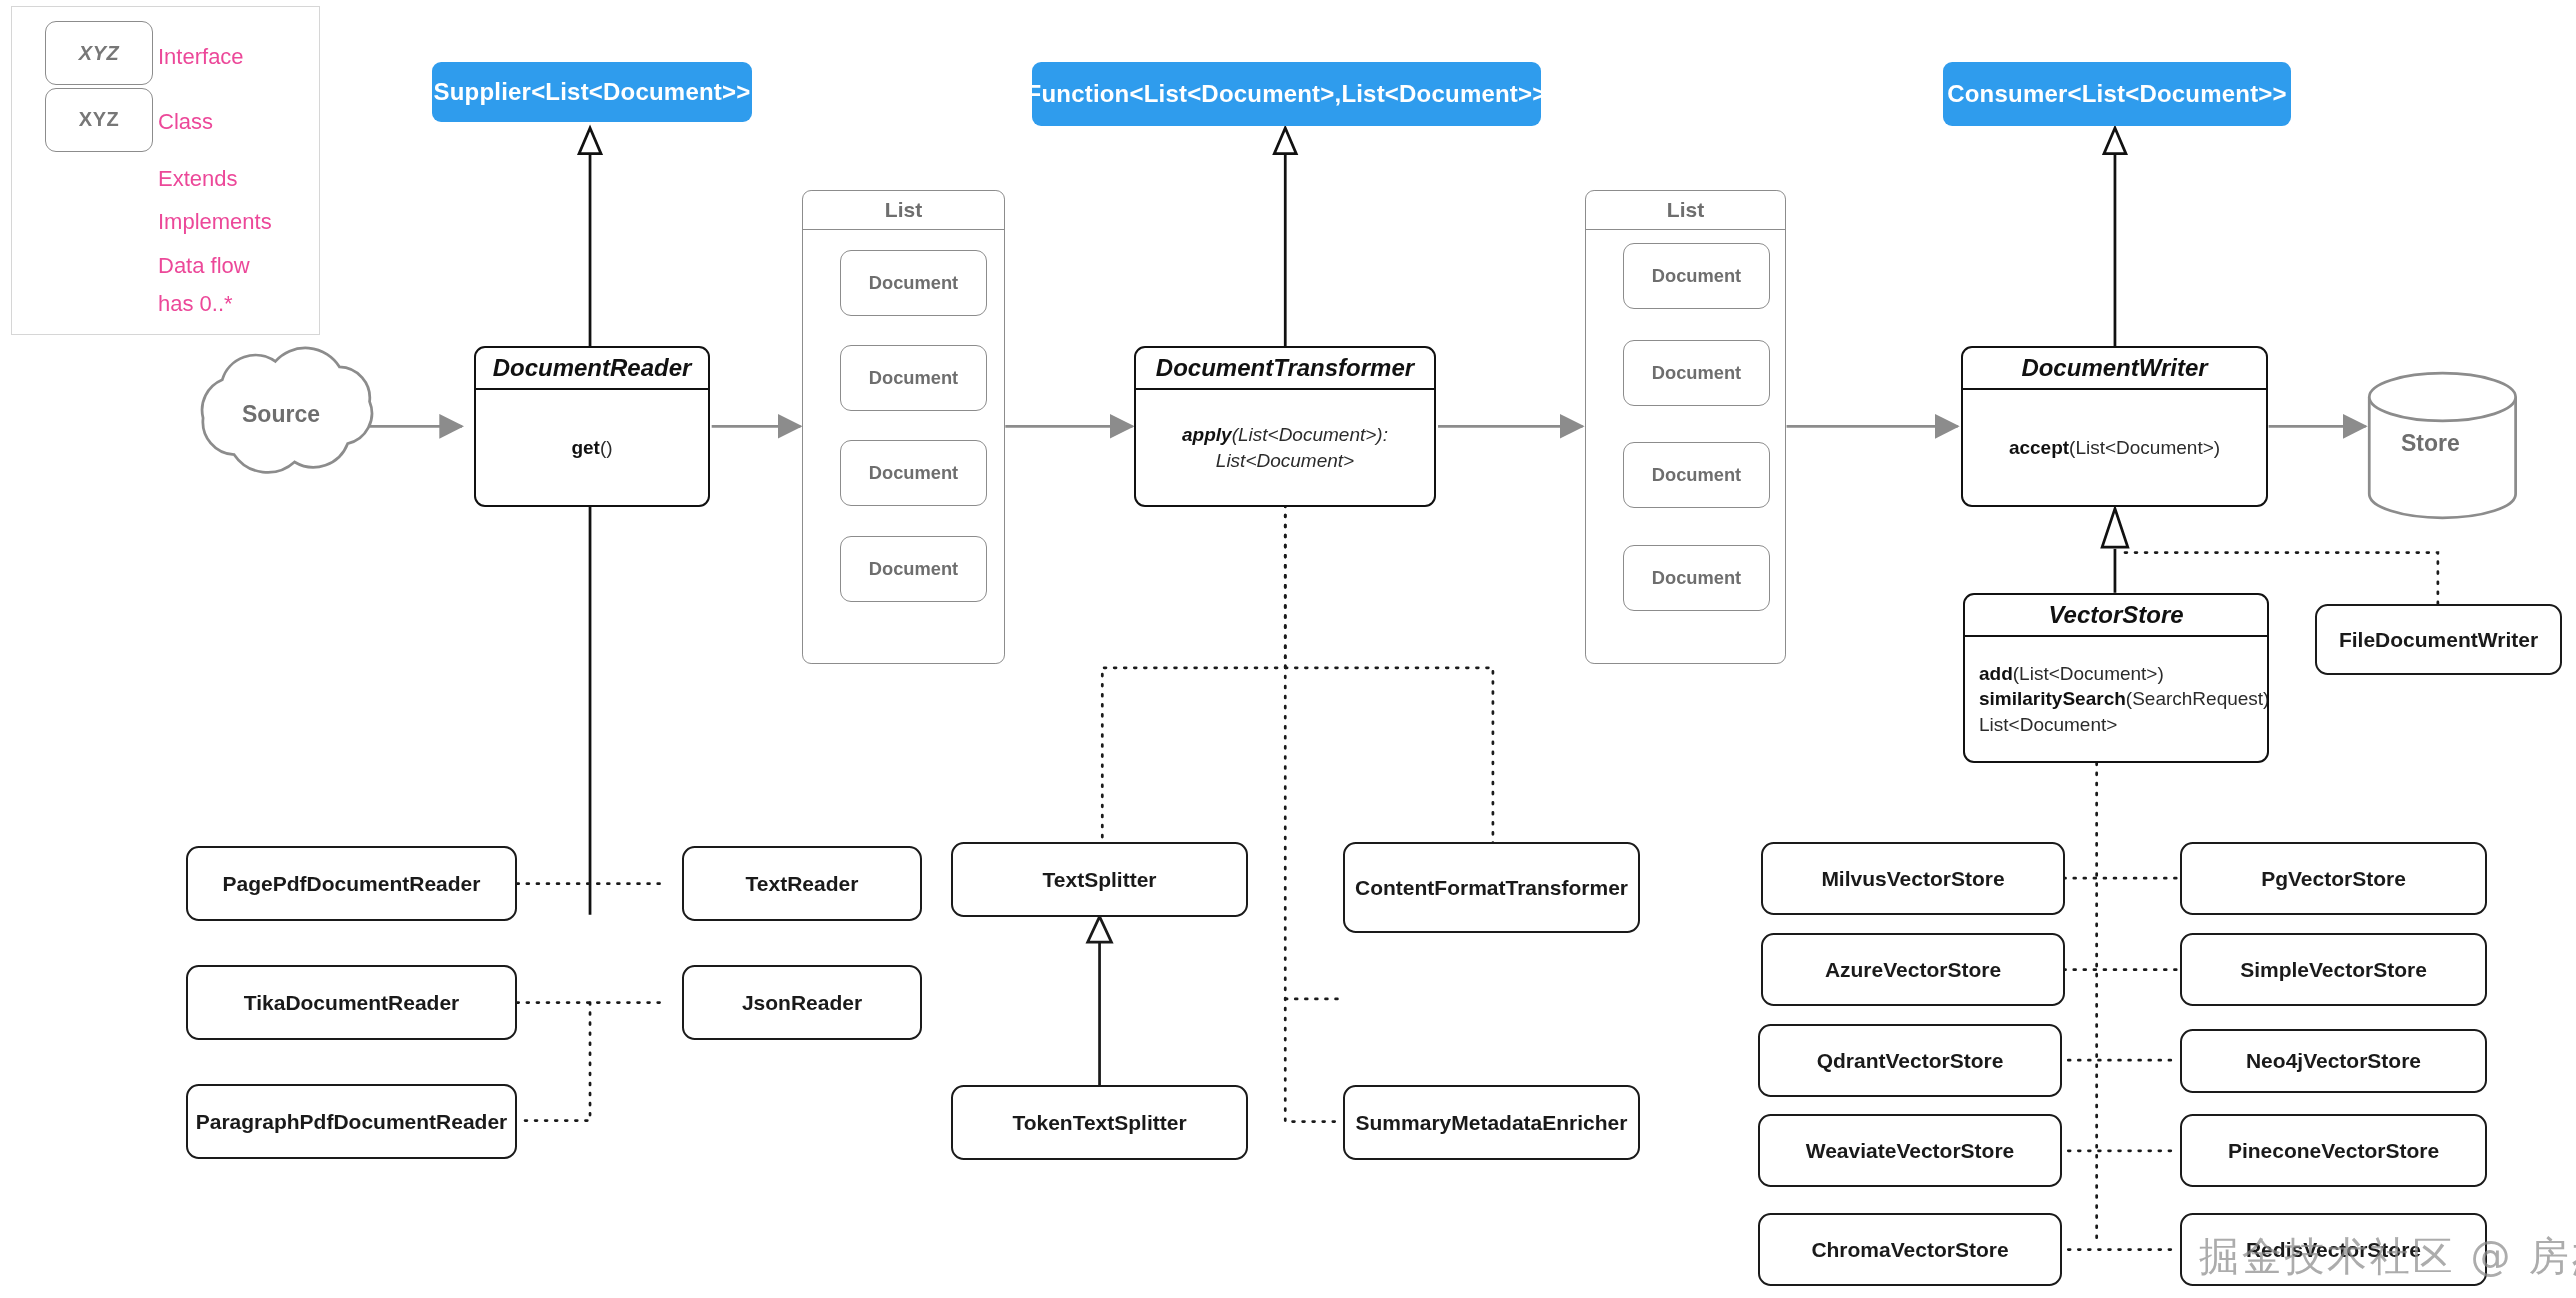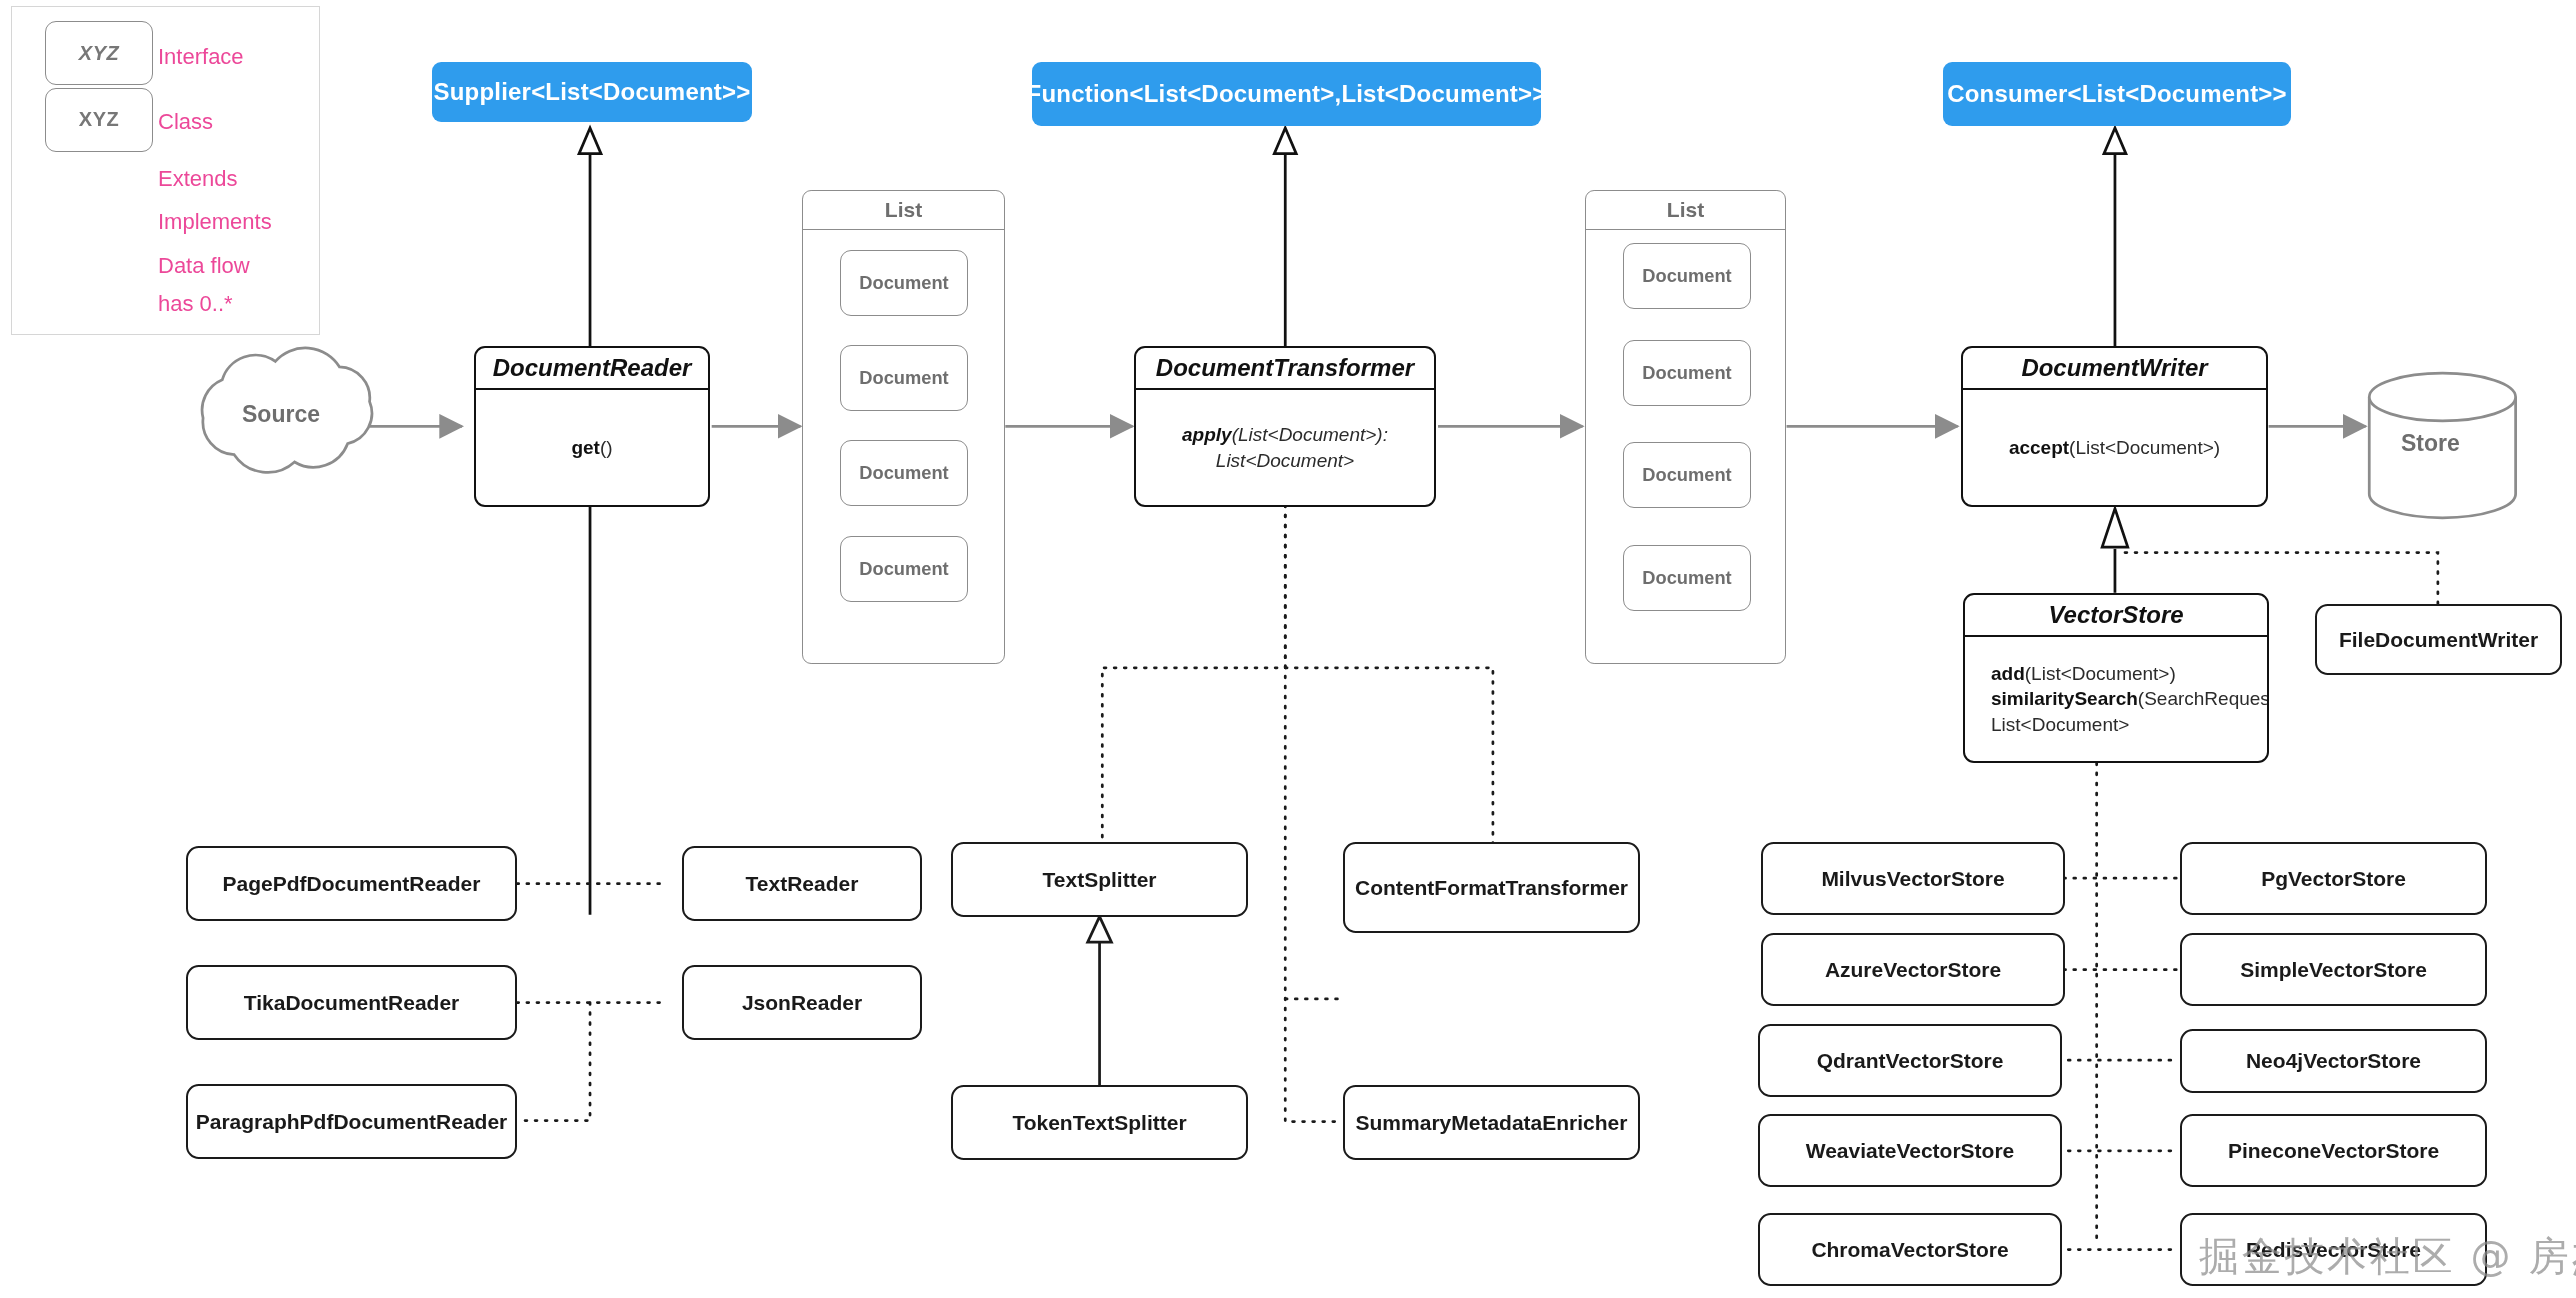--- a/index.html
+++ b/index.html
@@ -37,21 +37,21 @@
   }
   .uml .ttl{
     height:40px;flex:0 0 40px;border-bottom:2.7px solid #111;display:flex;align-items:center;
     justify-content:center;font-style:italic;font-weight:bold;font-size:24px;color:#111;
     white-space:nowrap;
   }
   .uml .body{
     flex:1 1 auto;display:flex;align-items:center;justify-content:center;
     font-size:19px;color:#2b2b2b;line-height:1.35;padding:3.7px 11px;text-align:center;
   }
-  .uml .body.left{justify-content:flex-start;text-align:left;padding-left:26px;}
+  .uml .body.left{justify-content:flex-start;text-align:left;padding-left:14px;}
   .m-name{font-weight:bold;color:#111;}
   .m-sig{font-weight:normal;}
   .it{font-style:italic;}
 
   
   .cls{
     position:absolute;box-sizing:border-box;border:2.7px solid #1a1a1a;border-radius:12.8px;
     background:#fff;display:flex;align-items:center;justify-content:center;
     font-weight:bold;font-size:21px;color:#1a1a1a;white-space:nowrap;text-align:center;
   }
@@ -60,21 +60,21 @@
   .listbox{
     position:absolute;box-sizing:border-box;border:1.8px solid #8c8c8c;border-radius:9.1px;
     background:#fff;display:flex;flex-direction:column;overflow:hidden;
   }
   .listbox .ttl{
     height:38px;flex:0 0 38px;border-bottom:1.8px solid #8c8c8c;display:flex;align-items:center;
     justify-content:center;font-weight:bold;font-size:21px;color:#6e6e6e;
   }
   .listbox .inner{flex:1 1 auto;position:relative;}
   .doc{
-    position:absolute;left:37px;width:128px;height:66px;box-sizing:border-box;
+    position:absolute;left:37px;width:147px;height:66px;box-sizing:border-box;
     border:1.8px solid #8c8c8c;border-radius:11px;background:#fff;
     display:flex;align-items:center;justify-content:center;
     font-weight:bold;font-size:18.3px;color:#6e6e6e;
   }
 
   
   .shapetext{
     position:absolute;font-weight:bold;font-size:23px;color:#6e6e6e;
     white-space:nowrap;pointer-events:none;
   }

